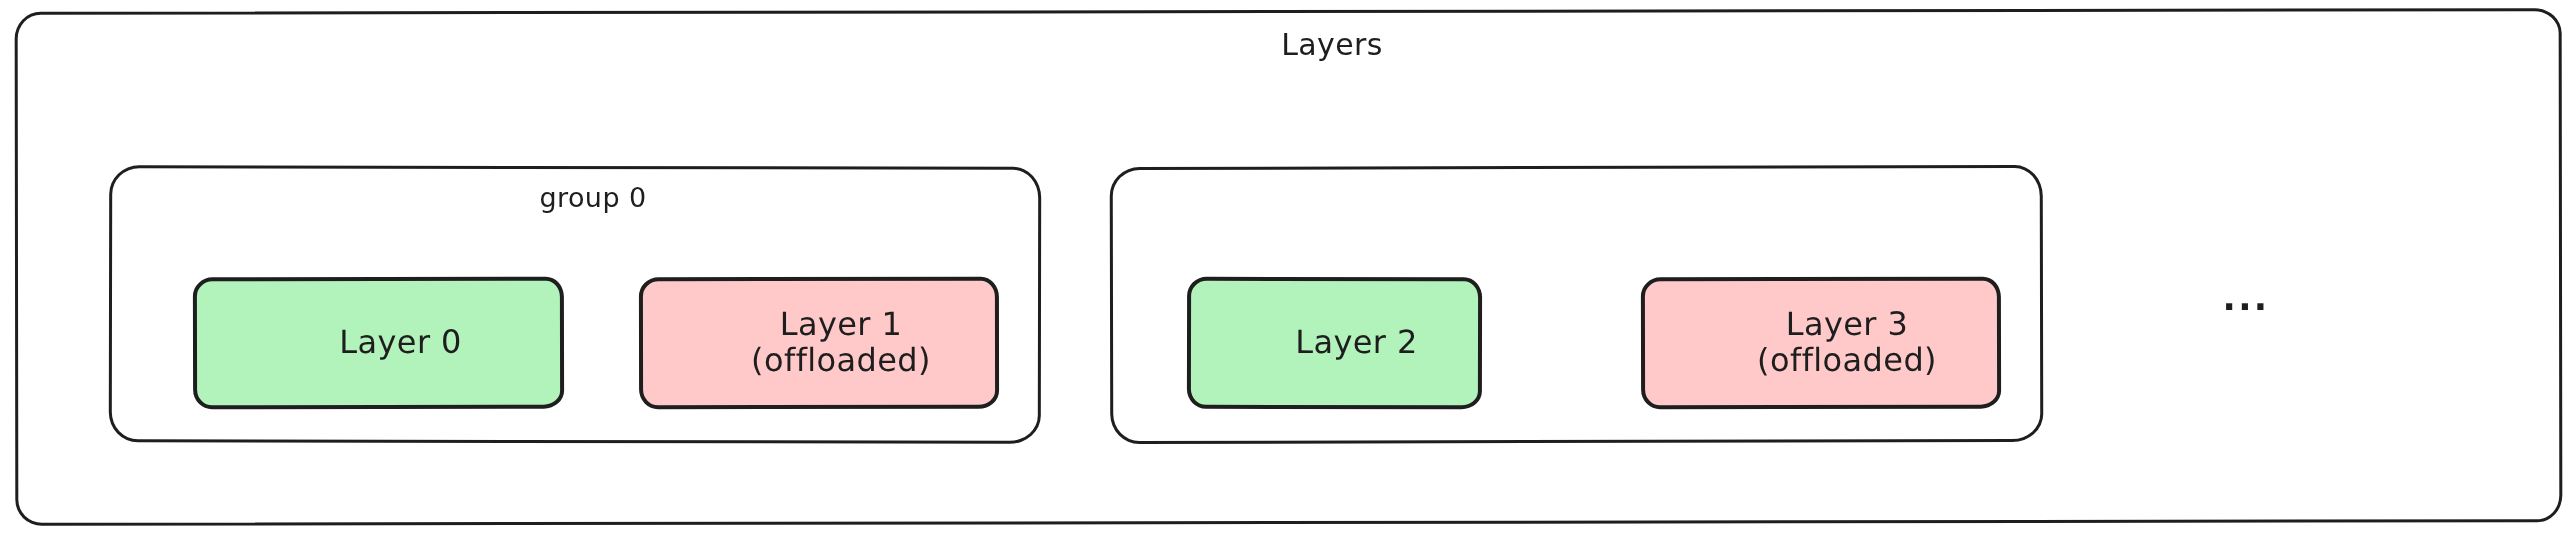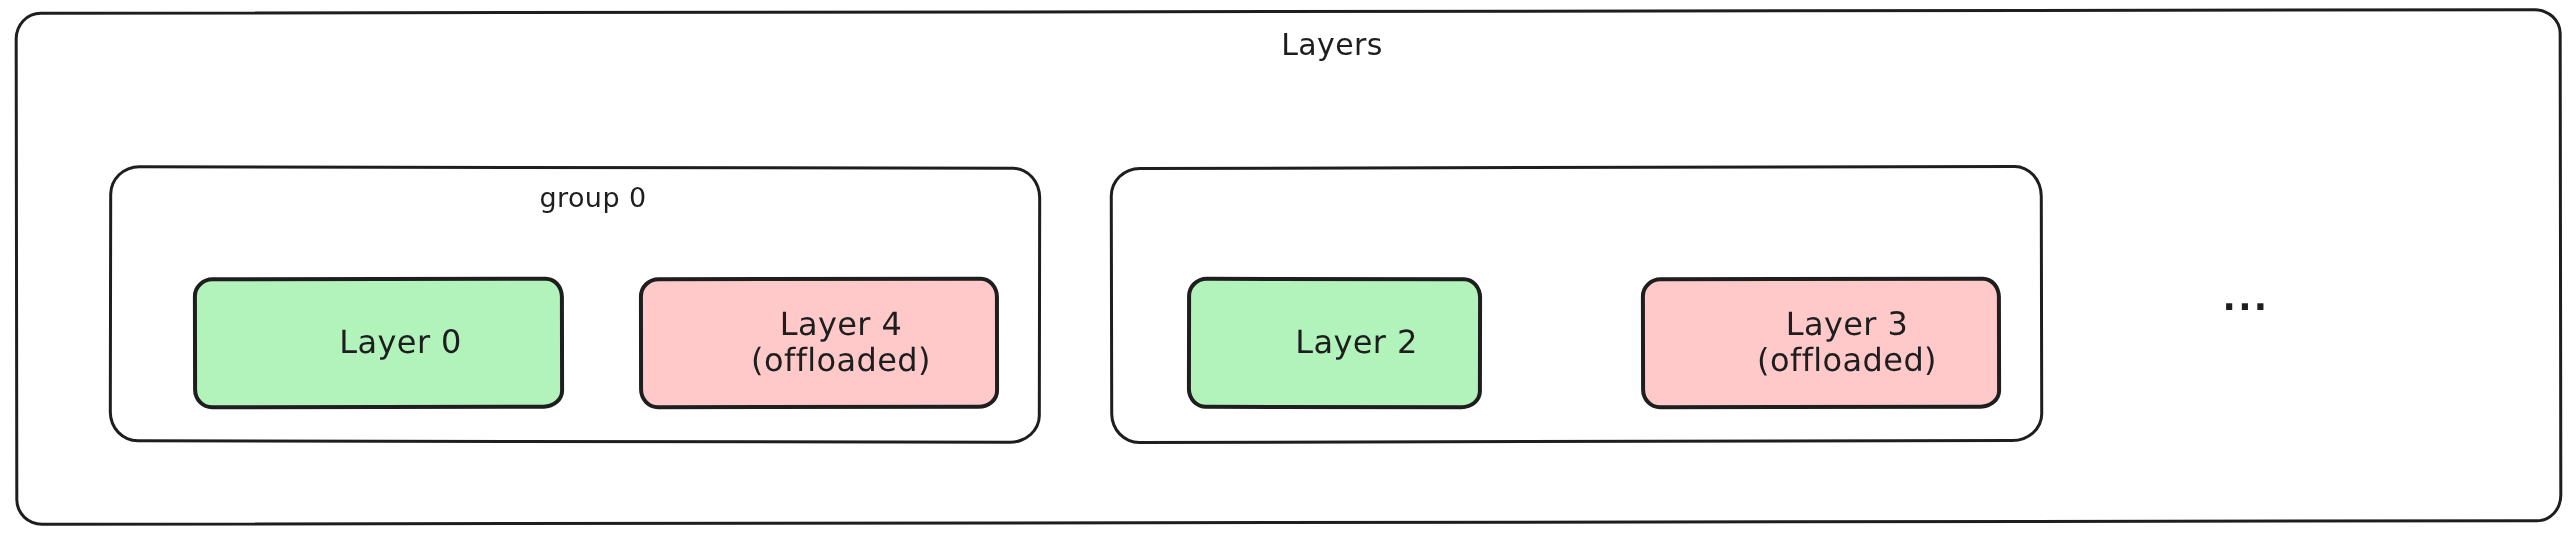--- a/index.html
+++ b/index.html
@@ -129,21 +129,21 @@
   <div class="hand title-text">Layers</div>
 
   <div class="hdbox group-box group-0 wobble-b"></div>
   <div class="hand group-label group-label-0">group 0</div>
 
   <div class="layer-box layer-0 wobble-c" style="background:#b2f2bb;">
     <span class="hand layer-text">Layer 0</span>
   </div>
 
   <div class="layer-box layer-1 wobble-a" style="background:#ffc9c9;">
-    <span class="hand layer-text">Layer 4
+    <span class="hand layer-text">Layer 1
 (offloaded)</span>
   </div>
 
   <div class="hdbox group-box group-1 wobble-c"></div>
 
   <div class="layer-box layer-2 wobble-b" style="background:#b2f2bb;">
     <span class="hand layer-text">Layer 2</span>
   </div>
 
   <div class="layer-box layer-3 wobble-c" style="background:#ffc9c9;">

